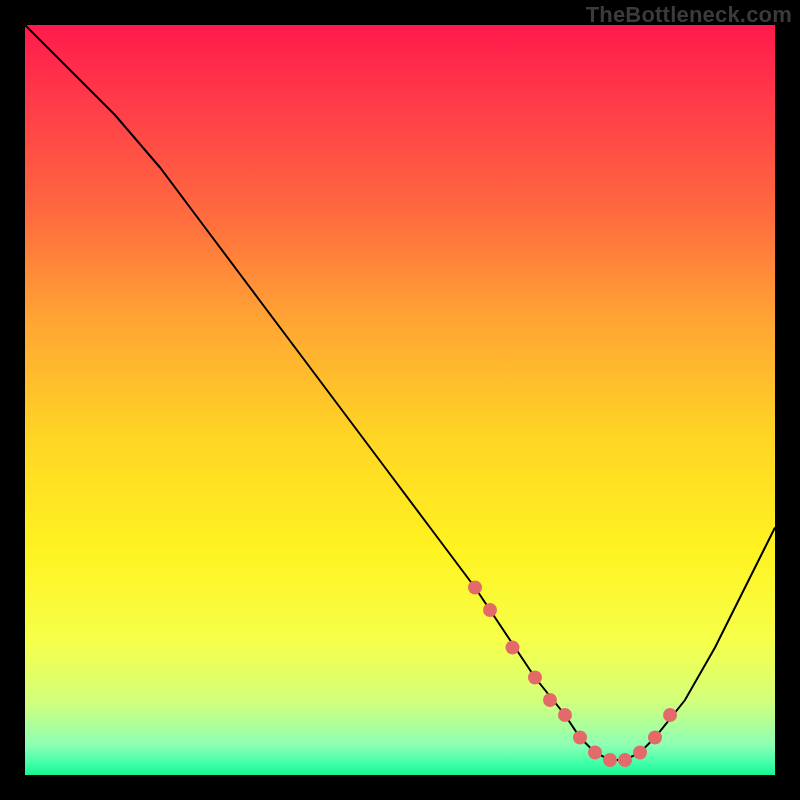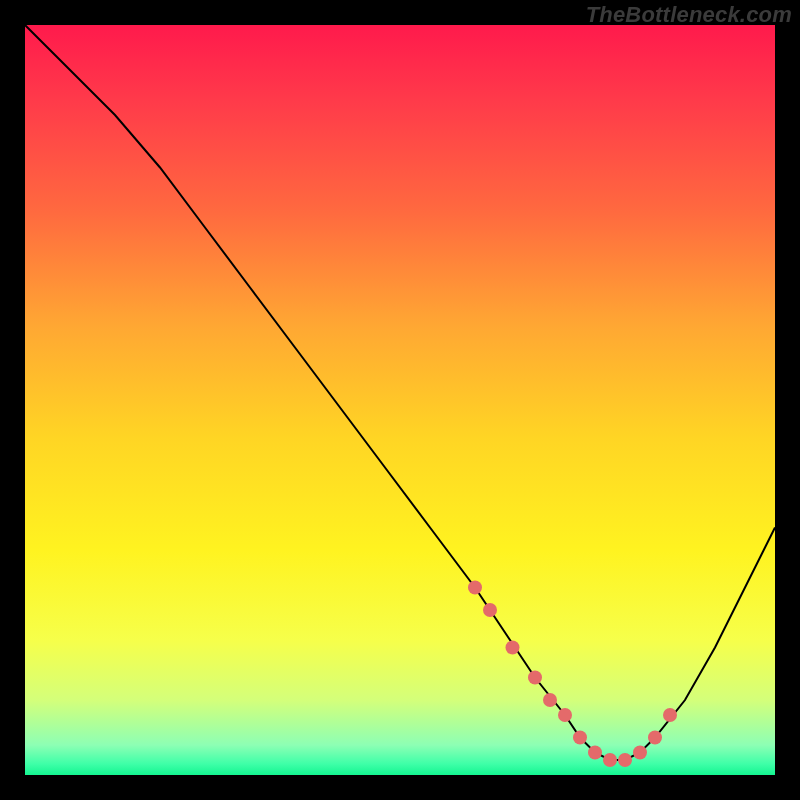--- a/index.html
+++ b/index.html
@@ -9,21 +9,20 @@
     height: 800px;
     background: #000000;
     overflow: hidden;
     font-family: Arial, Helvetica, sans-serif;
   }
   .frame {
     position: relative;
     width: 800px;
     height: 800px;
     background: #000000;
-    font-style: italic;
   }
   .watermark {
     position: absolute;
     top: 2px;
     right: 8px;
     color: #3b3b3b;
     font-size: 22px;
     font-weight: 600;
     letter-spacing: 0.2px;
     z-index: 5;

